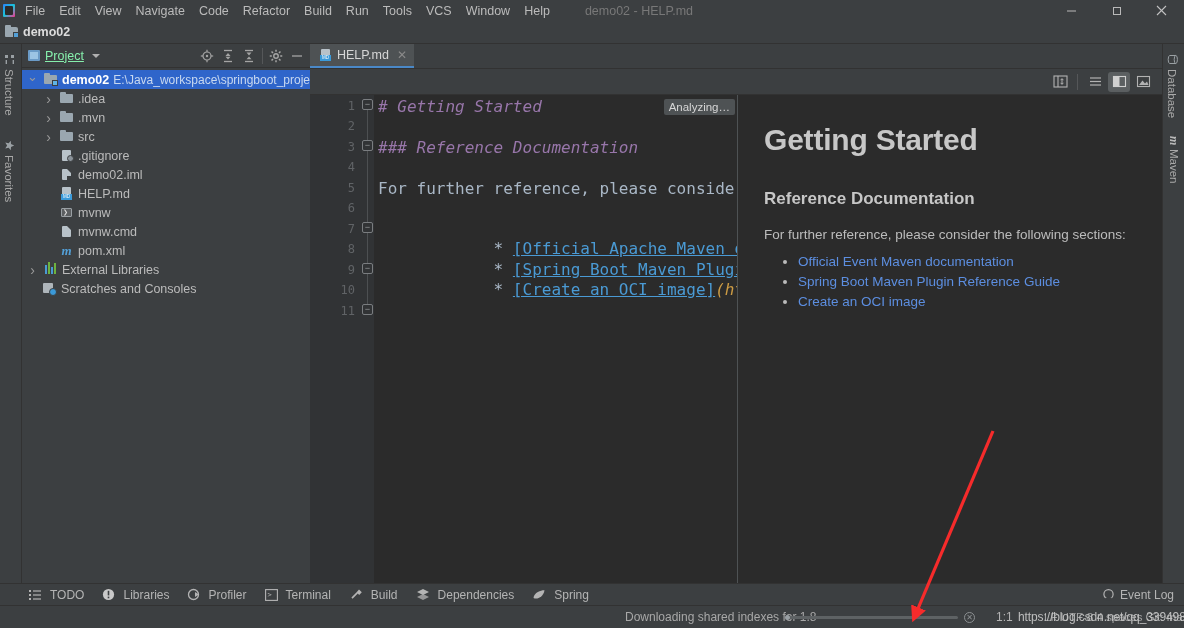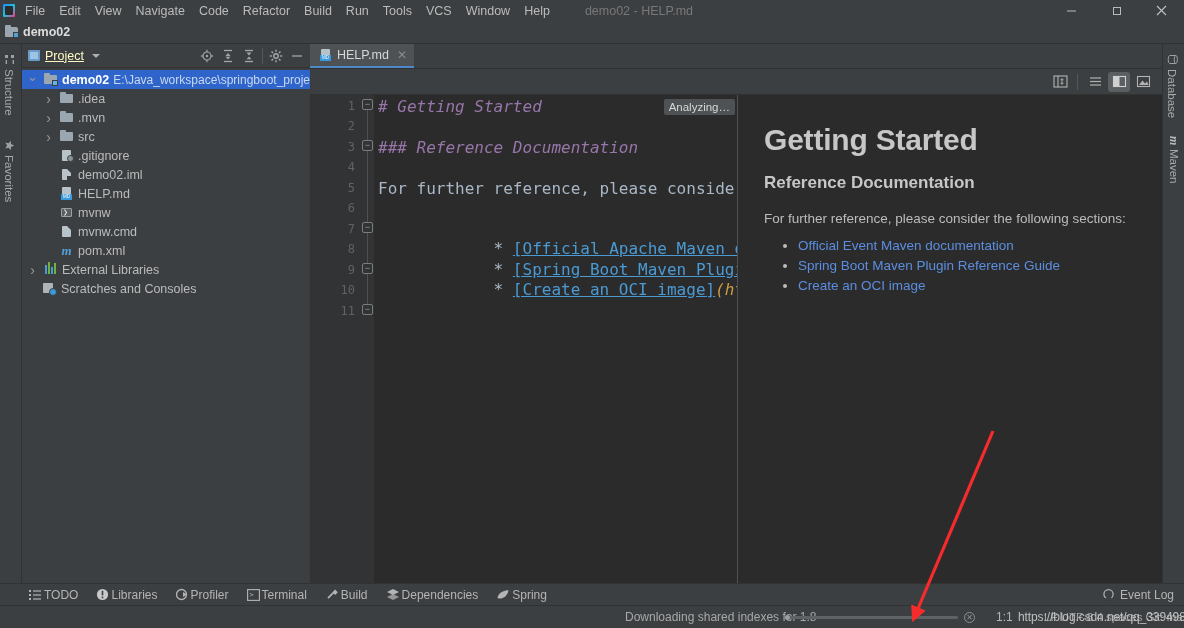--- a/index.html
+++ b/index.html
@@ -115,21 +115,21 @@
   
   .proj {
     position: absolute; left: 22px; top: 44px; width: 288px; height: 551px;
     background: #3c3f41; display: flex; flex-direction: column;
   }
   .proj-head {
     height: 24px; display: flex; align-items: center; flex: none;
     padding-left: 6px; border-bottom: 1px solid #323232;
   }
   .proj-head .ttl {
-    display:flex;align-items:center;gap:5px;color:#fef9c3;font-size:12.5px;text-decoration:underline;
+    display:flex;align-items:center;gap:5px;color:#86efac;font-size:12.5px;text-decoration:underline;
   }
   .ic-proj-sq {
     width:12px;height:11px;border:2px solid #6b9bc7;background:#9cc4e4;border-radius:1px;
   }
   .proj-head .acts {
     margin-left: auto; display: flex; align-items: center; gap: 1px; padding-right: 3px;
   }
   .hbtn {
     width: 20px; height: 20px; display:flex;align-items:center;justify-content:center;
     border-radius: 3px; color:#a5a5a5;
@@ -242,41 +242,41 @@
     background:#4e5254; color:#d6d6d6; font-size:11.5px;
     padding:2px 5px; border-radius:2px;
   }
   .vdivider { width:1px; background:#4e5254; flex:none; }
 
   
   .preview {
     flex:1; background:#2b2b2b; position:relative; overflow:hidden;
     padding: 28px 30px 0 26px; color:#bbbbbb;
   }
-  .pv-h1 { font-size: 30px; font-weight: bold; color:#c7c7c7; letter-spacing:-0.2px; margin-bottom: 16px;}
+  .pv-h1 { font-size: 30px; font-weight: bold; color:#c7c7c7; letter-spacing:-0.2px; margin-bottom: 32px;}
   .pv-h2 { font-size: 17px; font-weight: bold; color:#c7c7c7; margin-bottom: 18px;}
   .pv-p  { font-size: 13.5px; color:#bcbcbc; margin-bottom: 12px; }
   .pv-ul { margin: 0 0 0 34px; }
   .pv-ul li { font-size: 13.5px; color:#5c8ee0; margin-bottom: 5px; list-style: disc; }
   .pv-ul li::marker { color:#bbbbbb; }
 
   
   .hscroll {
     position:absolute; height: 9px; background:#3c3f41;
   }
   .hscroll .thumb { position:absolute; top:1px; height:7px; background:#5e6264; border-radius:0; }
 
   
   .btmbar {
     position:absolute; left:0; bottom:23px; width:1184px; height:22px;
     background:#3c3f41; display:flex; align-items:center; gap:0px;
     border-top:1px solid #323232;
   }
   .btmtab {
-    display:flex; align-items:center; gap:2px; padding: 2px 9px;
+    display:flex; align-items:center; gap:8px; padding: 2px 9px;
     color:#b4b4b4; font-size:12px; white-space:nowrap; height:20px;
   }
   .eventlog {
     margin-left:auto; display:flex; align-items:center; gap:5px;
     padding: 2px 10px; color:#b4b4b4; font-size:12px;
   }
 
   
   .status {
     position:absolute; left:0; bottom:0; width:1184px; height:23px;

